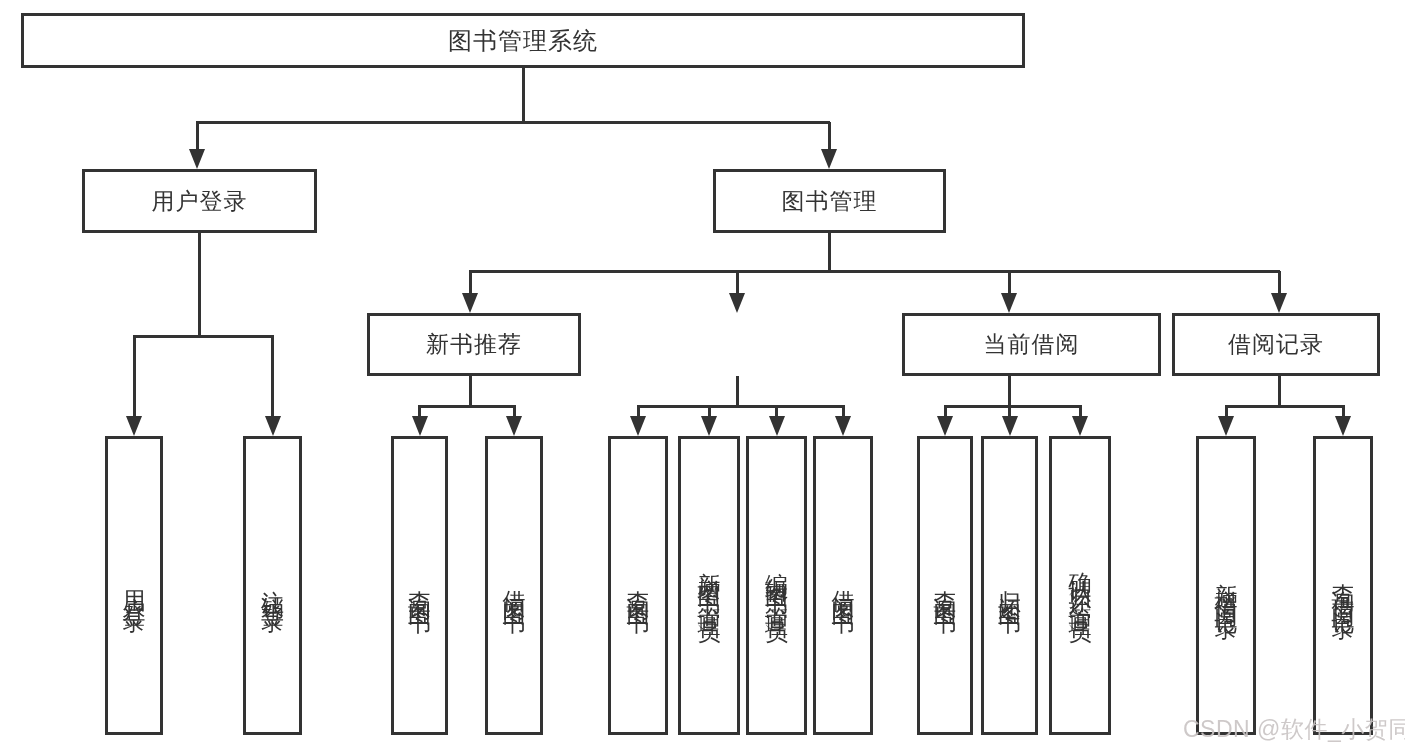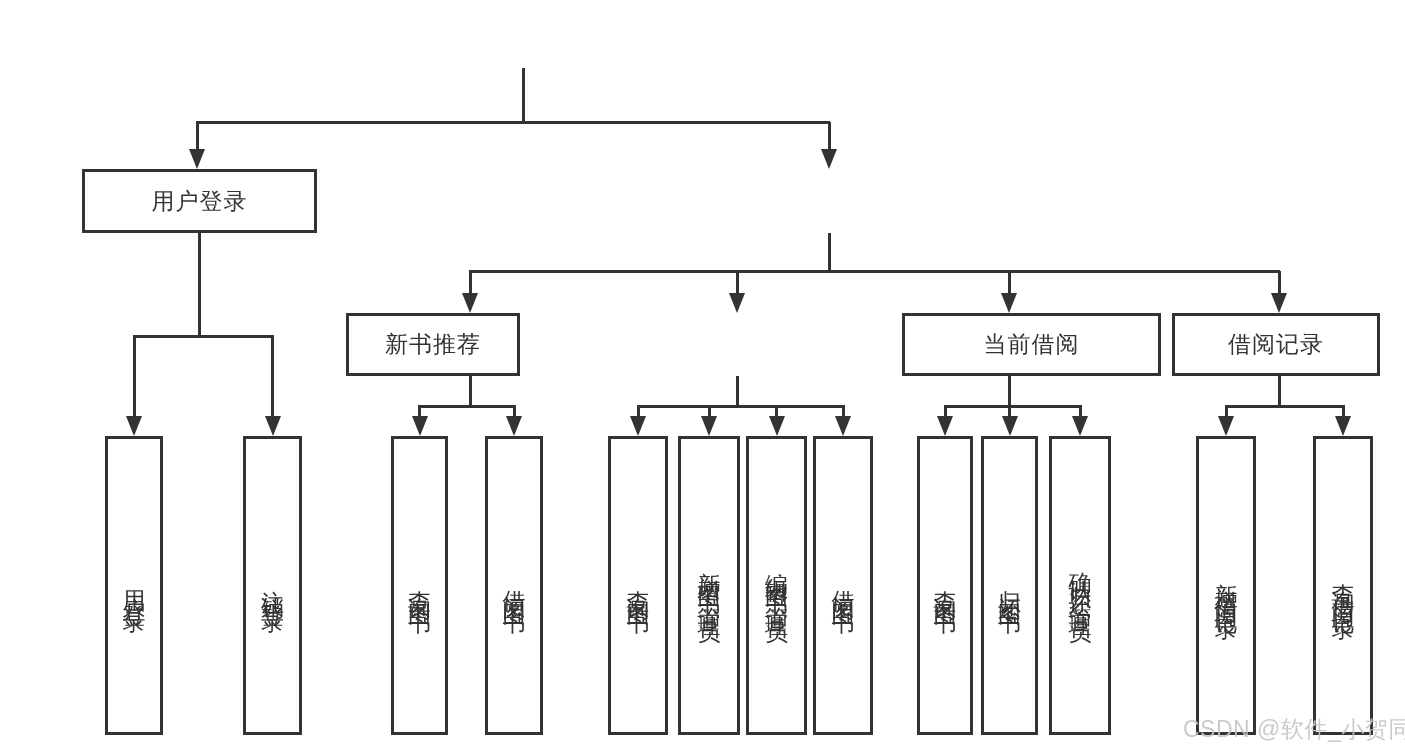--- a/index.html
+++ b/index.html
@@ -94,26 +94,32 @@
   <div class="ln" style="left:1078.5px;top:406px;width:3px;height:10px"></div>
   <div class="arrow" style="left:1072px;top:416px"></div>
 
   <div class="ln" style="left:1277.5px;top:376px;width:3px;height:30px"></div>
   <div class="ln" style="left:1224.5px;top:404.5px;width:120px;height:3px"></div>
   <div class="ln" style="left:1224.5px;top:406px;width:3px;height:10px"></div>
   <div class="arrow" style="left:1218px;top:416px"></div>
   <div class="ln" style="left:1341.5px;top:406px;width:3px;height:10px"></div>
   <div class="arrow" style="left:1335px;top:416px"></div>
 
+  <div class="box h root" style="left:21px;top:13px;width:1004px;height:55px">
+    <span>图书管理系统</span>
+  </div>
 
   <div class="box h" style="left:82px;top:169px;width:235px;height:64px">
     <span>用户登录</span>
   </div>
+  <div class="box h" style="left:713px;top:169px;width:233px;height:64px">
+    <span>图书管理</span>
+  </div>
 
-  <div class="box h" style="left:346px;top:313px;width:174px;height:63px">
+  <div class="box h" style="left:367px;top:313px;width:214px;height:63px">
     <span>新书推荐</span>
   </div>
   <div class="box h" style="left:902px;top:313px;width:259px;height:63px">
     <span>当前借阅</span>
   </div>
   <div class="box h" style="left:1172px;top:313px;width:208px;height:63px">
     <span>借阅记录</span>
   </div>
 
   <div class="box v" style="left:105px;top:436px;width:58px;height:299px">

